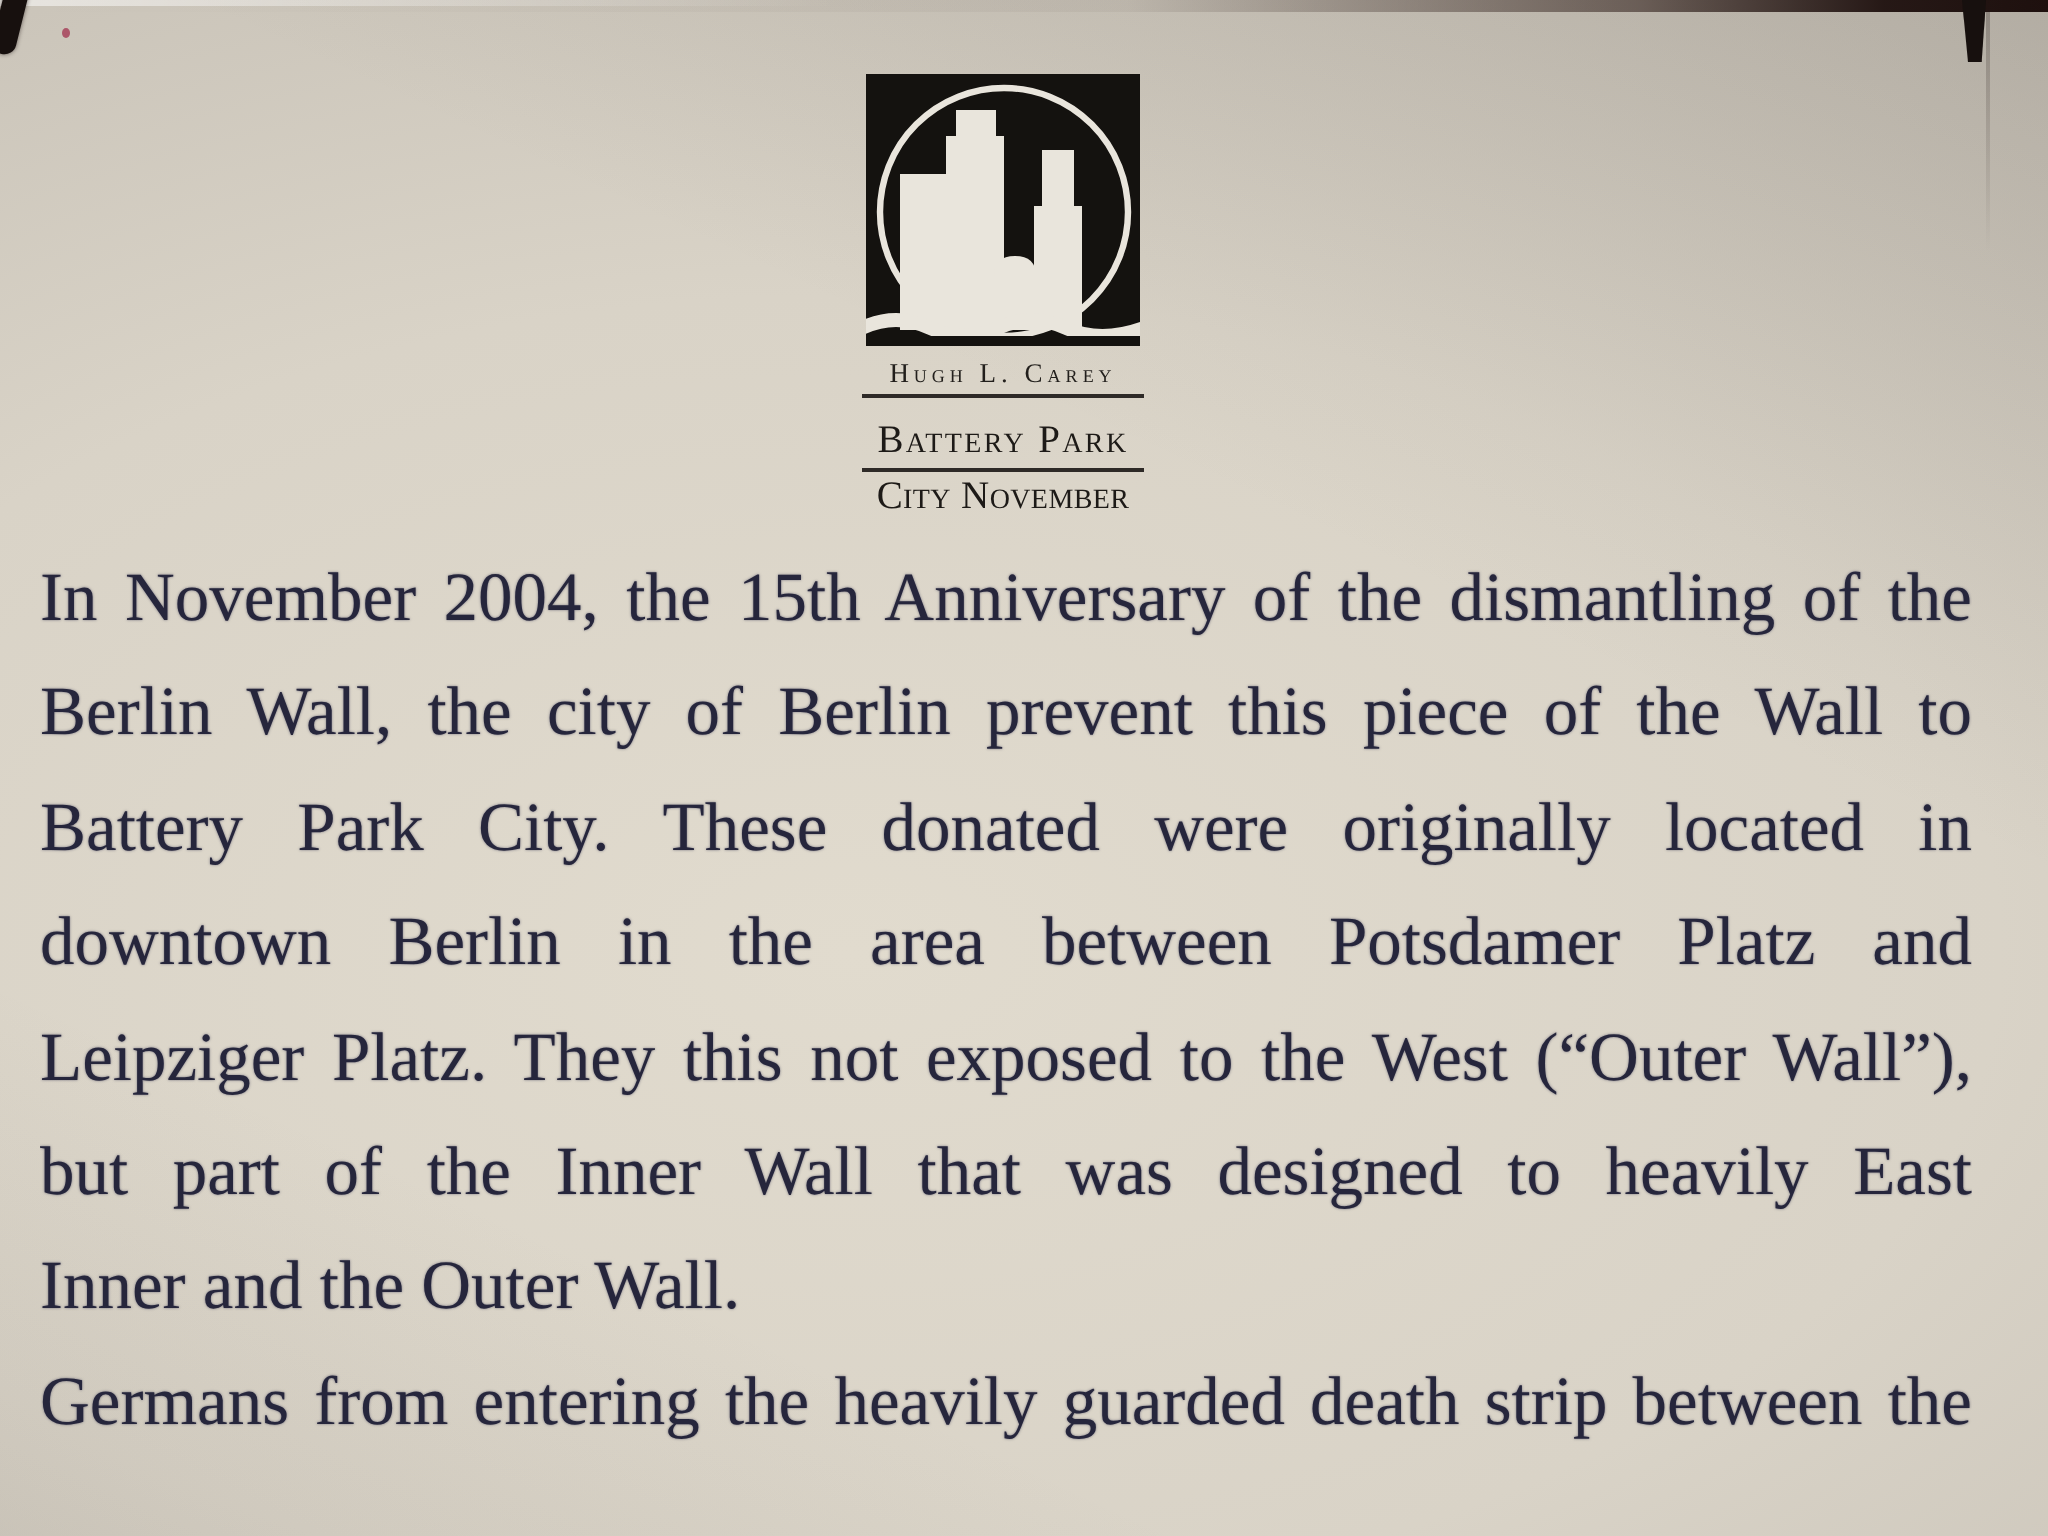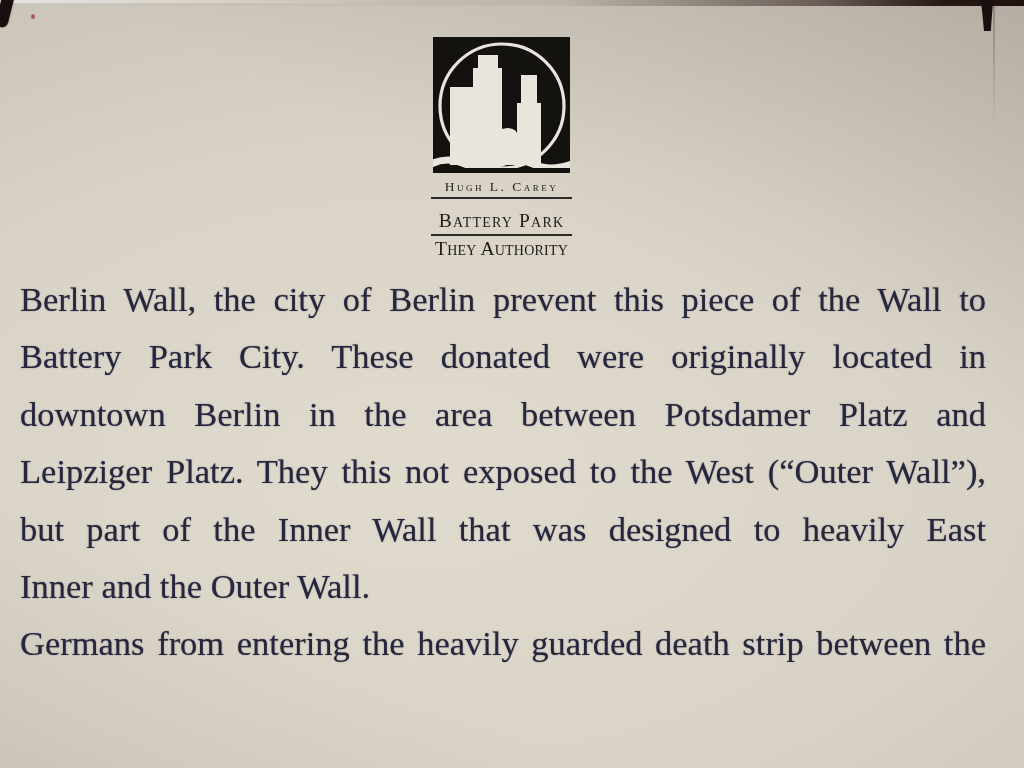--- a/index.html
+++ b/index.html
@@ -108,24 +108,25 @@
       <path d="M64,128 L64,101 Q64,91 74.5,91 Q85,91 85,101 L85,128 Z" fill="#e9e5dc"></path>
       <path d="M84,128 L84,66 L88,66 L88,38 L104,38 L104,66 L108,66 L108,128 Z" fill="#e9e5dc"></path>
 
       <path d="M-2,127 Q15,119 32,127 T66,127 T100,127 T139,127" fill="none" stroke="#e9e5dc" stroke-width="7"></path>
       <rect x="0" y="131" width="137" height="5" fill="#14120f"></rect>
     </svg>
     <div class="org1">Hugh L. Carey</div>
     <div class="rule"></div>
     <div class="org2">Battery Park</div>
     <div class="rule"></div>
-    <div class="org3">They Authority</div>
+    <div class="org3">City November</div>
   </div>
 
   <div class="plaque-text">
+    <div class="bline just">In November 2004, the 15th Anniversary of the dismantling of the</div>
     <div class="bline just">Berlin Wall, the city of Berlin prevent this piece of the Wall to</div>
     <div class="bline just">Battery Park City. These donated were originally located in</div>
     <div class="bline just">downtown Berlin in the area between Potsdamer Platz and</div>
     <div class="bline just">Leipziger Platz. They this not exposed to the West (“Outer Wall”),</div>
     <div class="bline just">but part of the Inner Wall that was designed to heavily East</div>
     <div class="bline last">Inner and the Outer Wall.</div>
     <div class="bline just">Germans from entering the heavily guarded death strip between the</div>
   </div>
 
 </div>

